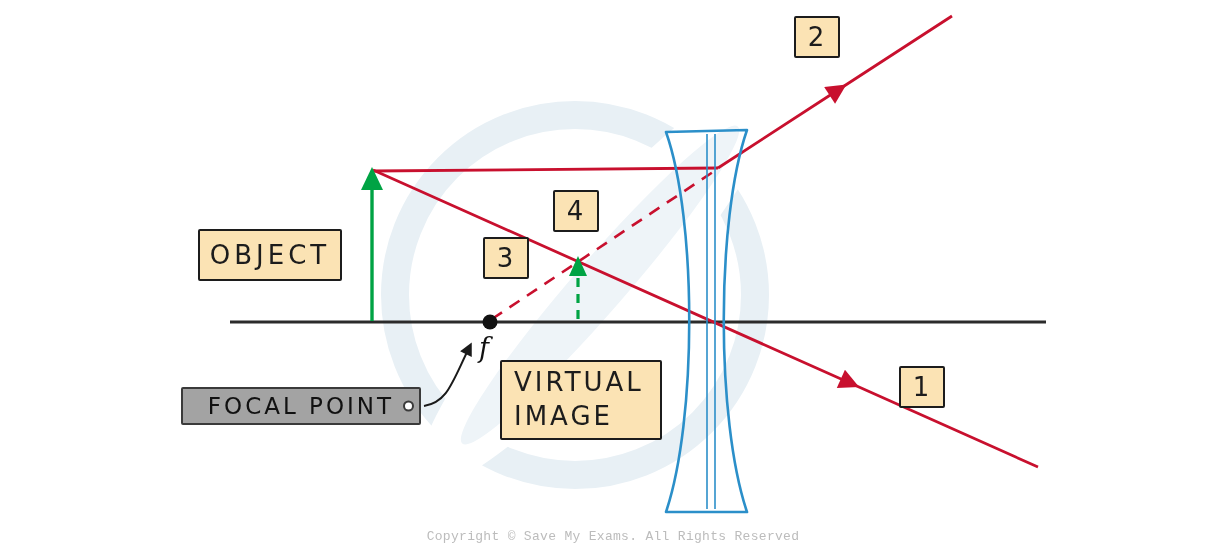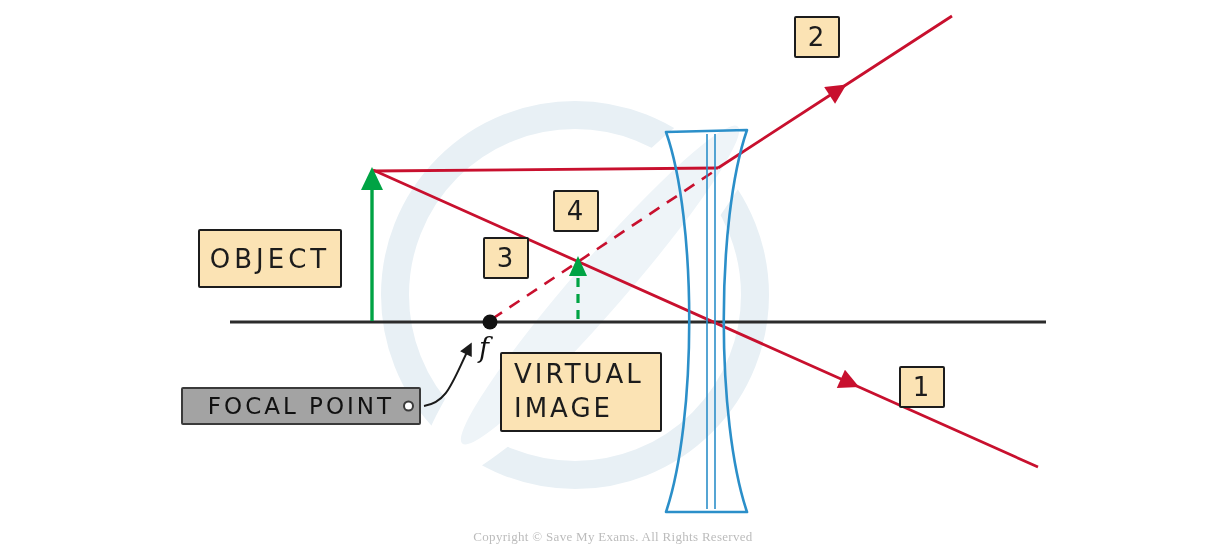--- a/index.html
+++ b/index.html
@@ -7,48 +7,48 @@
     position:relative;width:1226px;height:553px;background:#ffffff;
     overflow:hidden;font-family:"DejaVu Sans",sans-serif;
   }
   svg.diagram{position:absolute;left:0;top:0;}
   .label-box{
     position:absolute;background:#fbe3b4;border:2px solid #1c1c1c;color:#1c1c1c;
     display:flex;align-items:center;justify-content:center;
     font-size:26px;letter-spacing:2px;border-radius:2px;box-sizing:border-box;
   }
   .num-box{width:46px;height:42px;}
-  .object-box{left:198px;top:229px;width:144px;height:59px;letter-spacing:4px;}
+  .object-box{left:198px;top:229px;width:144px;height:52px;letter-spacing:4px;}
   .box-ray2{left:794px;top:16px;}
   .box-ray4{left:553px;top:190px;}
   .box-ray3{left:483px;top:237px;}
   .box-ray1{left:899px;top:366px;}
   .virtual-box{
-    left:500px;top:352px;width:162px;height:80px;
+    left:500px;top:360px;width:162px;height:80px;
     justify-content:flex-start;align-items:center;
     padding:0 12px;line-height:1.3;letter-spacing:3px;text-align:left;
   }
   .tag{
     position:absolute;left:181px;top:387px;width:240px;height:38px;
     background:#a3a3a3;border:2px solid #3a3a3a;color:#111111;
     display:flex;align-items:center;justify-content:center;
     font-size:23px;letter-spacing:3px;box-sizing:border-box;border-radius:2px;
   }
   .tag-hole{
     position:absolute;right:5px;top:50%;transform:translateY(-50%);
     width:7px;height:7px;border:2px solid #3a3a3a;border-radius:50%;background:#ffffff;
   }
   .f-label{
     position:absolute;left:479px;top:332px;font-size:27px;color:#111111;
     font-style:italic;font-family:"DejaVu Serif",serif;
   }
   .copyright{
     position:absolute;left:0;top:529px;width:100%;text-align:center;
     color:#bcbcbc;font-size:13px;letter-spacing:0.3px;
-    font-family:Liberation Serif, serif;
+    font-family:Liberation Mono, monospace;
   }
 </style>
 </head>
 <body>
 
 <div class="canvas">
 
   <svg class="diagram" width="1226" height="553" viewBox="0 0 1226 553">
     <defs>
       <marker id="redArrow" viewBox="0 0 10 10" refX="5" refY="5" markerUnits="userSpaceOnUse" markerWidth="24" markerHeight="20" orient="auto">

